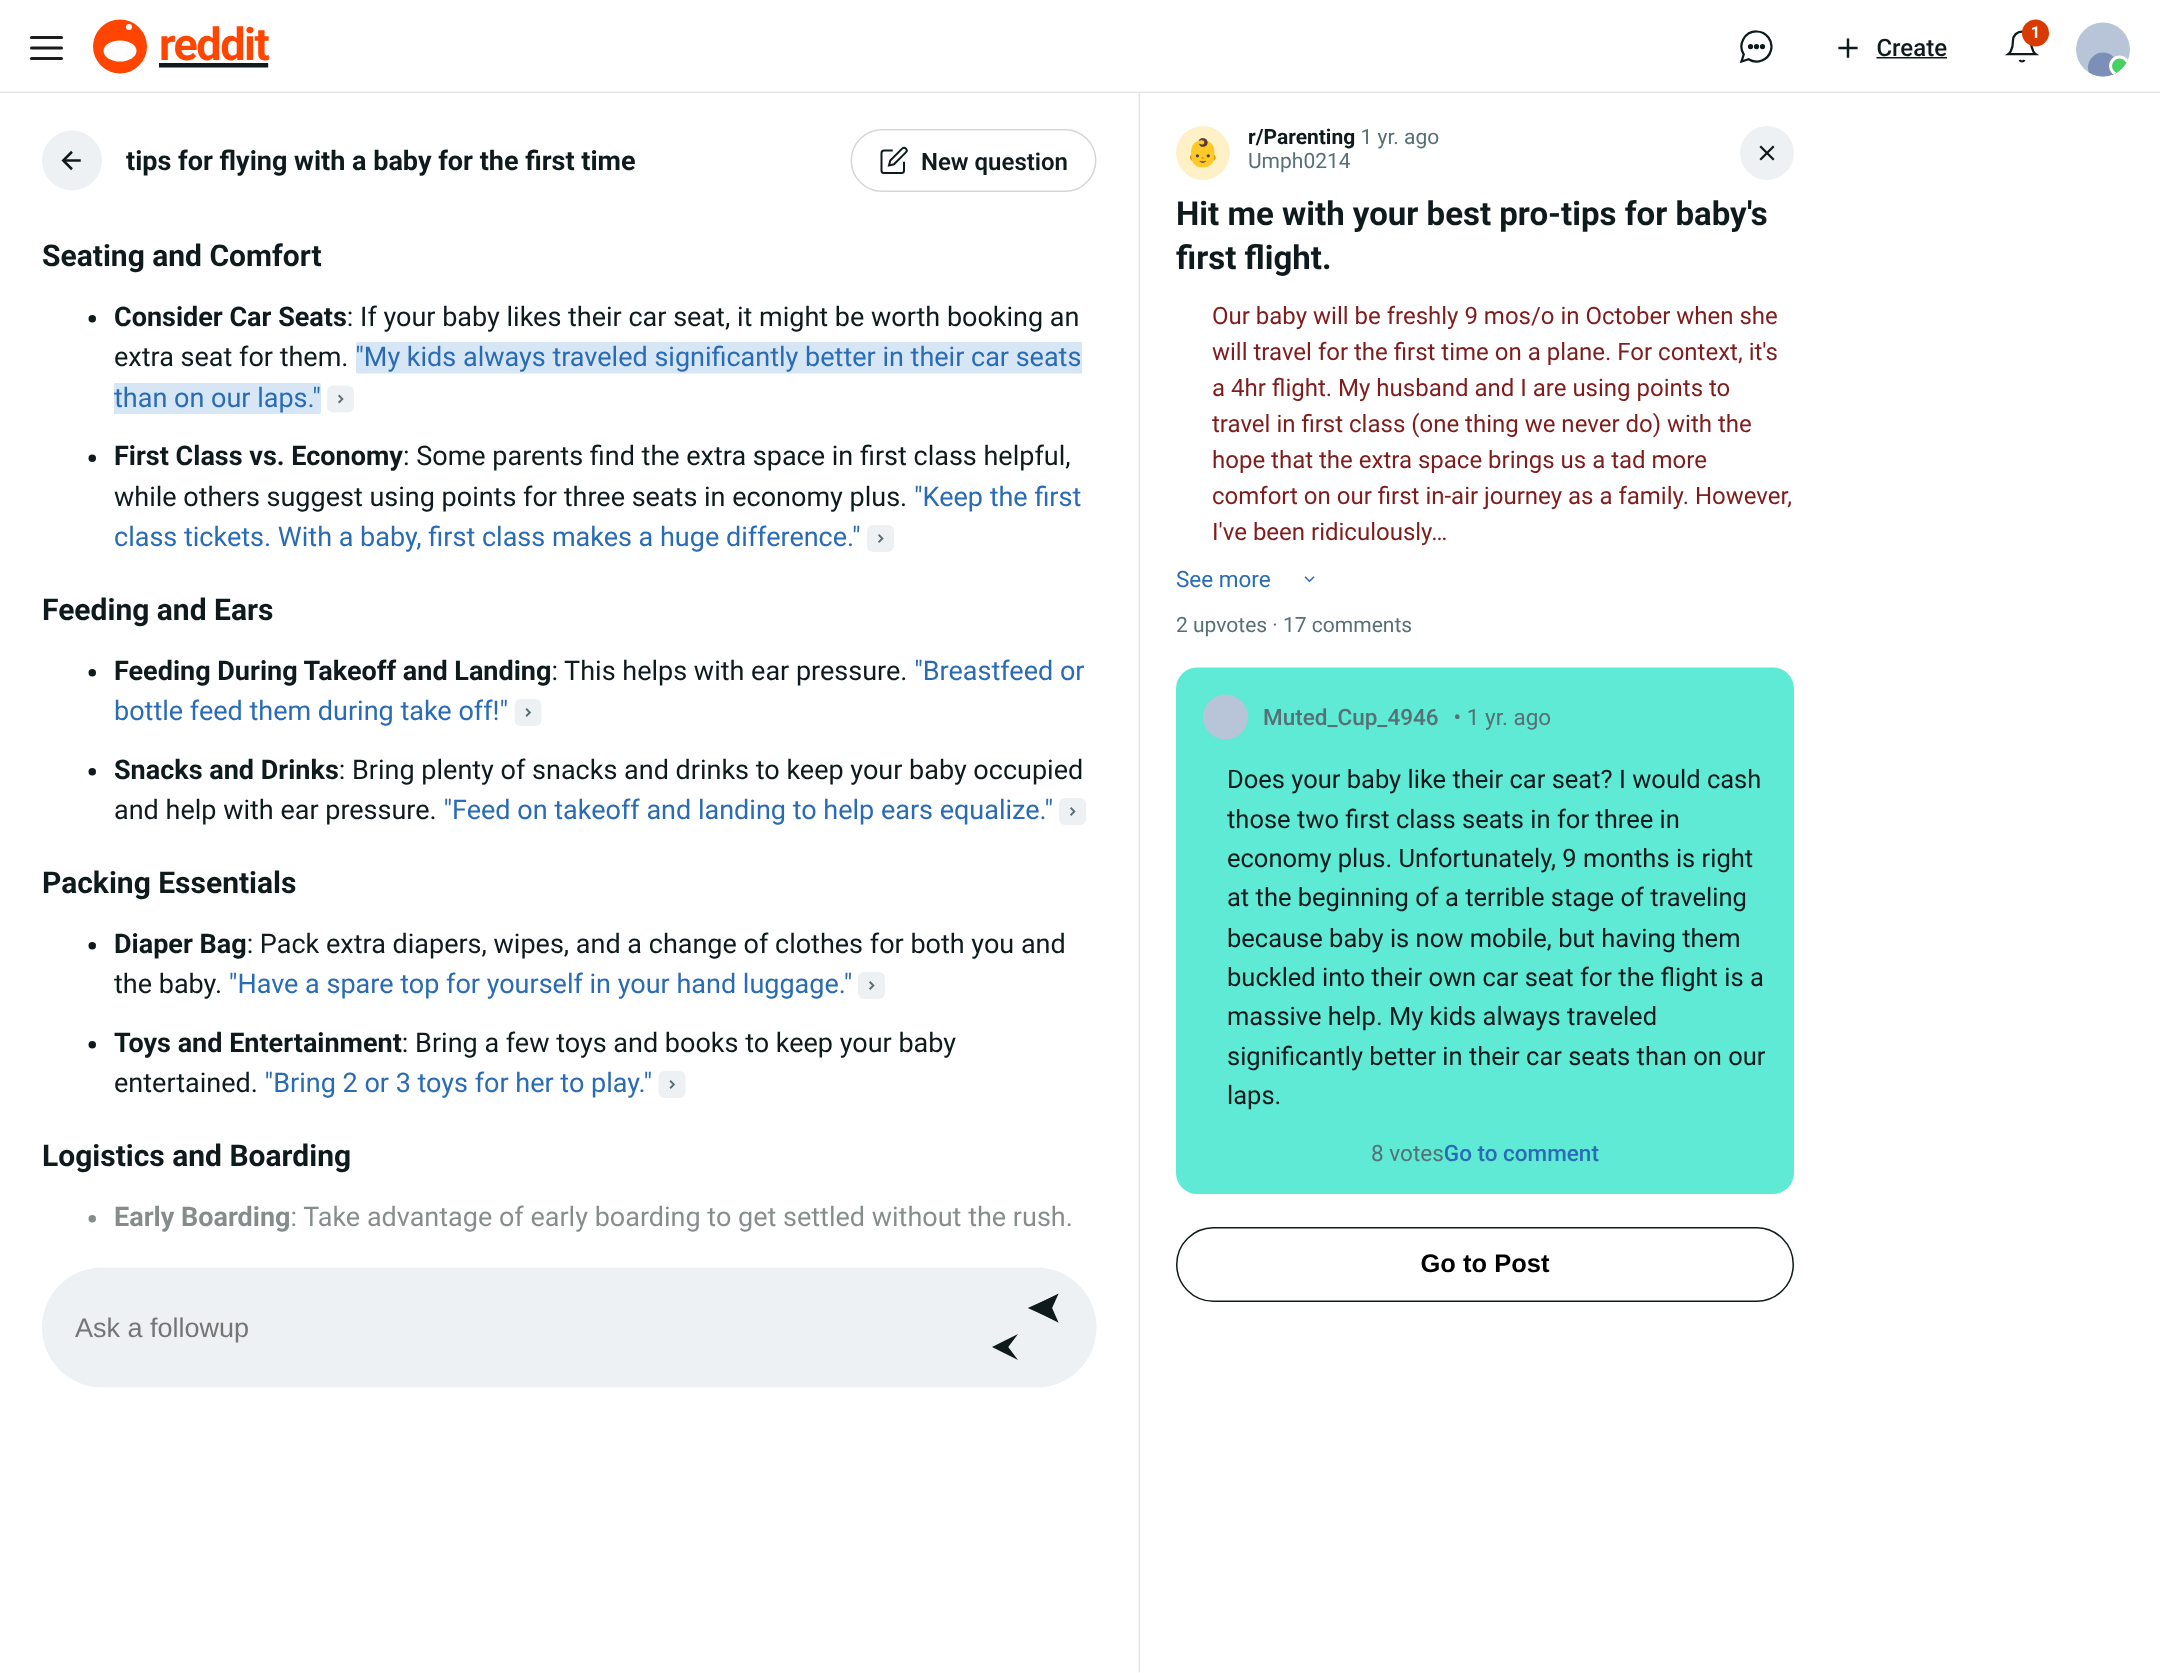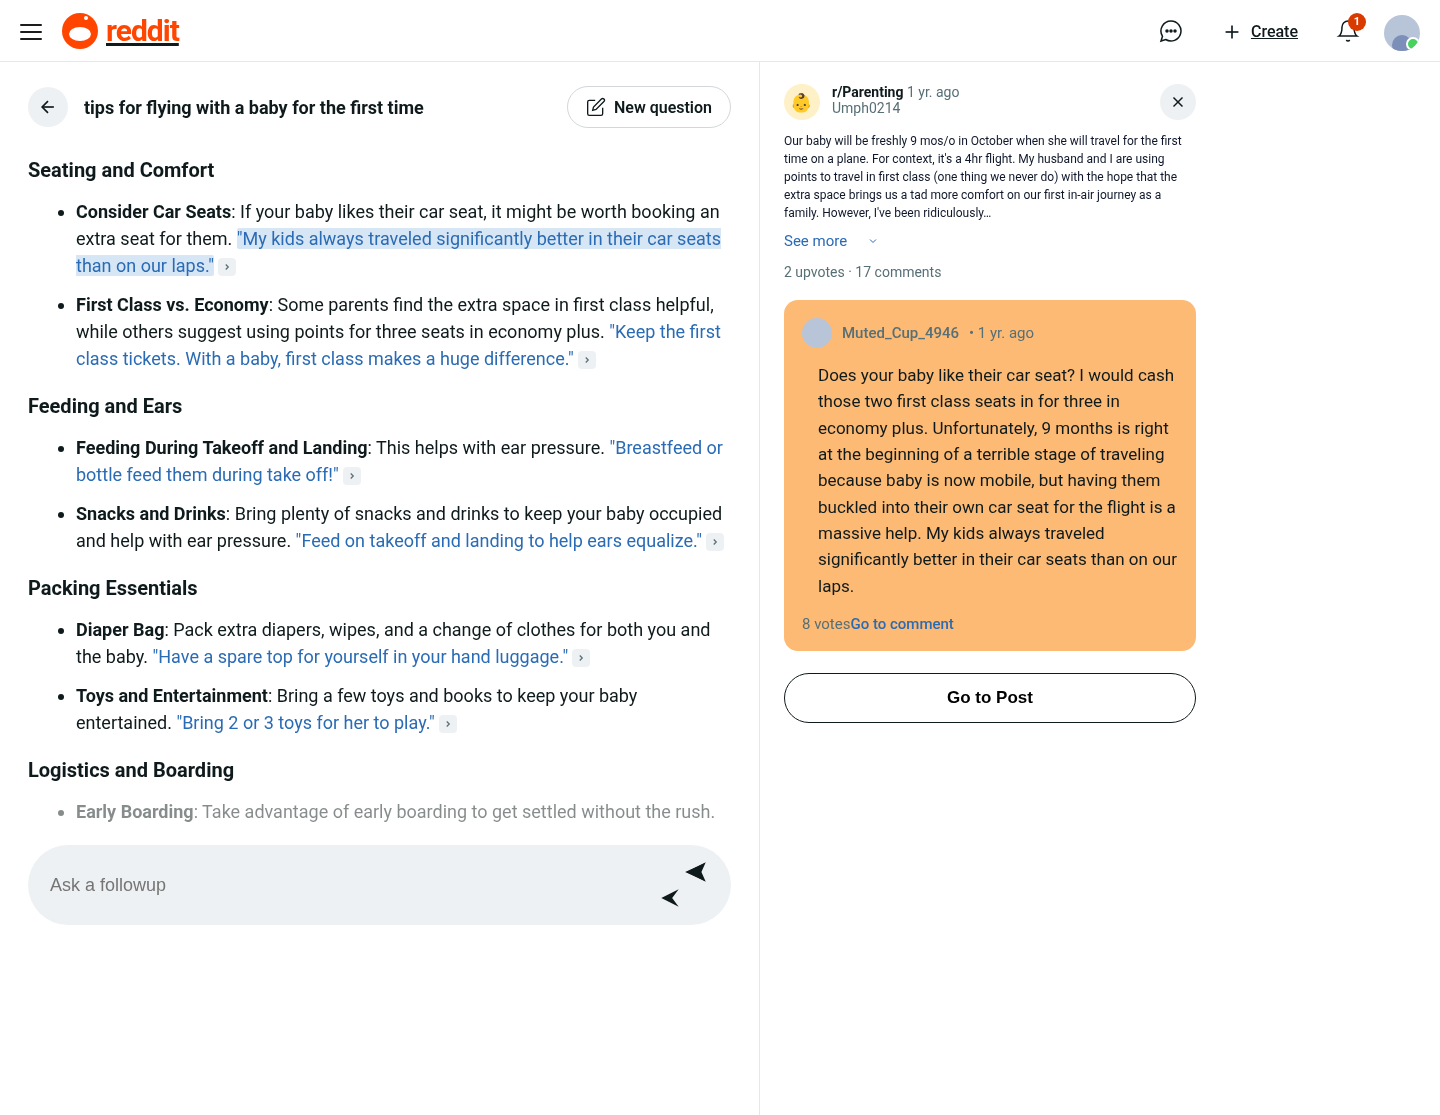--- a/index.html
+++ b/index.html
@@ -40,30 +40,30 @@
 .send-icon { cursor: pointer; }
 .right-panel { width: 460px; padding: 22px 24px; overflow-y: auto; }
 .post-header { display: flex; gap: 12px; align-items: flex-start; position: relative; }
 .sub-icon { width: 36px; height: 36px; background: #fef1c7; border-radius: 50%; display: flex; align-items: center; justify-content: center; font-size: 18px; flex-shrink: 0; }
 .post-meta { font-size: 14px; }
 .sub-name { font-weight: 700; color: #0f1a1c; }
 .post-age { color: #576f76; }
 .post-author { color: #576f76; display: block; }
 .close-btn { position: absolute; right: 0; top: 0; width: 36px; height: 36px; background: #eef1f3; border-radius: 50%; display: flex; align-items: center; justify-content: center; cursor: pointer; }
 .post-title { font-size: 22px; font-weight: 700; margin-top: 10px; line-height: 1.3; }
-.post-body { font-size: 12px; line-height: 1.5; margin-top: 12px; color: #0f172a; }
+.post-body { font-size: 16px; line-height: 1.5; margin-top: 12px; color: #7f1d1d; margin-left: 24px; }
 .see-more { color: #2a6bb5; font-size: 15px; margin-top: 10px; cursor: pointer; display: inline-flex; align-items: center; gap: 20px; }
 .post-stats { font-size: 14px; color: #576f76; margin-top: 14px; }
-.comment-card { background: #fdba74; border-radius: 14px; padding: 18px; margin-top: 20px; }
+.comment-card { background: #5eead4; border-radius: 14px; padding: 18px; margin-top: 20px; }
 .comment-header { display: flex; align-items: center; gap: 10px; font-size: 15px; }
 .comment-avatar { width: 30px; height: 30px; border-radius: 50%; background: #b8c5d9; }
 .comment-user { font-weight: 500; color: #576f76; }
 .comment-age { color: #576f76; }
 .comment-body { font-size: 17px; line-height: 1.55; margin-top: 14px; padding-left: 16px; }
-.comment-footer { display: flex; justify-content: flex-start; align-items: center; margin-top: 16px; font-size: 15px; }
+.comment-footer { display: flex; justify-content: center; align-items: center; margin-top: 16px; font-size: 15px; }
 .comment-votes { color: #576f76; }
 .goto-comment { color: #2a6bb5; cursor: pointer; font-weight: 500; }
 .goto-post-btn { width: 100%; margin-top: 22px; padding: 14px; border: 1px solid #0f1a1c; background: #fff; border-radius: 999px; font-size: 17px; font-weight: 600; cursor: pointer; }
 svg { display: block; }
 </style>
 </head>
 <body>
 
 <div class="header">
   <div class="header-left">
@@ -194,20 +194,21 @@
         <span class="post-age">1 yr. ago</span>
         <span class="post-author">Umph0214</span>
       </div>
       <div class="close-btn">
         <svg width="18" height="18" viewBox="0 0 24 24" fill="none" stroke="#0f1a1c" stroke-width="2">
             <line x1="18" y1="6" x2="6" y2="18"></line>
             <line x1="6" y1="6" x2="18" y2="18"></line>
           </svg>
       </div>
     </div>
+    <h2 class="post-title">Hit me with your best pro-tips for baby's first flight.</h2>
     <p class="post-body">Our baby will be freshly 9 mos/o in October when she will travel for the first time on a plane. For context, it's a 4hr flight. My husband and I are using points to travel in first class (one thing we never do) with the hope that the extra space brings us a tad more comfort on our first in-air journey as a family. However, I've been ridiculously…</p>
     <div class="see-more">
       <span>See more</span>
       <svg width="12" height="12" viewBox="0 0 24 24" fill="none" stroke="#2a6bb5" stroke-width="2">
           <polyline points="6 9 12 15 18 9"></polyline>
         </svg>
     </div>
     <div class="post-stats">
       <span>2 upvotes</span> · <span>17 comments</span>
     </div>

